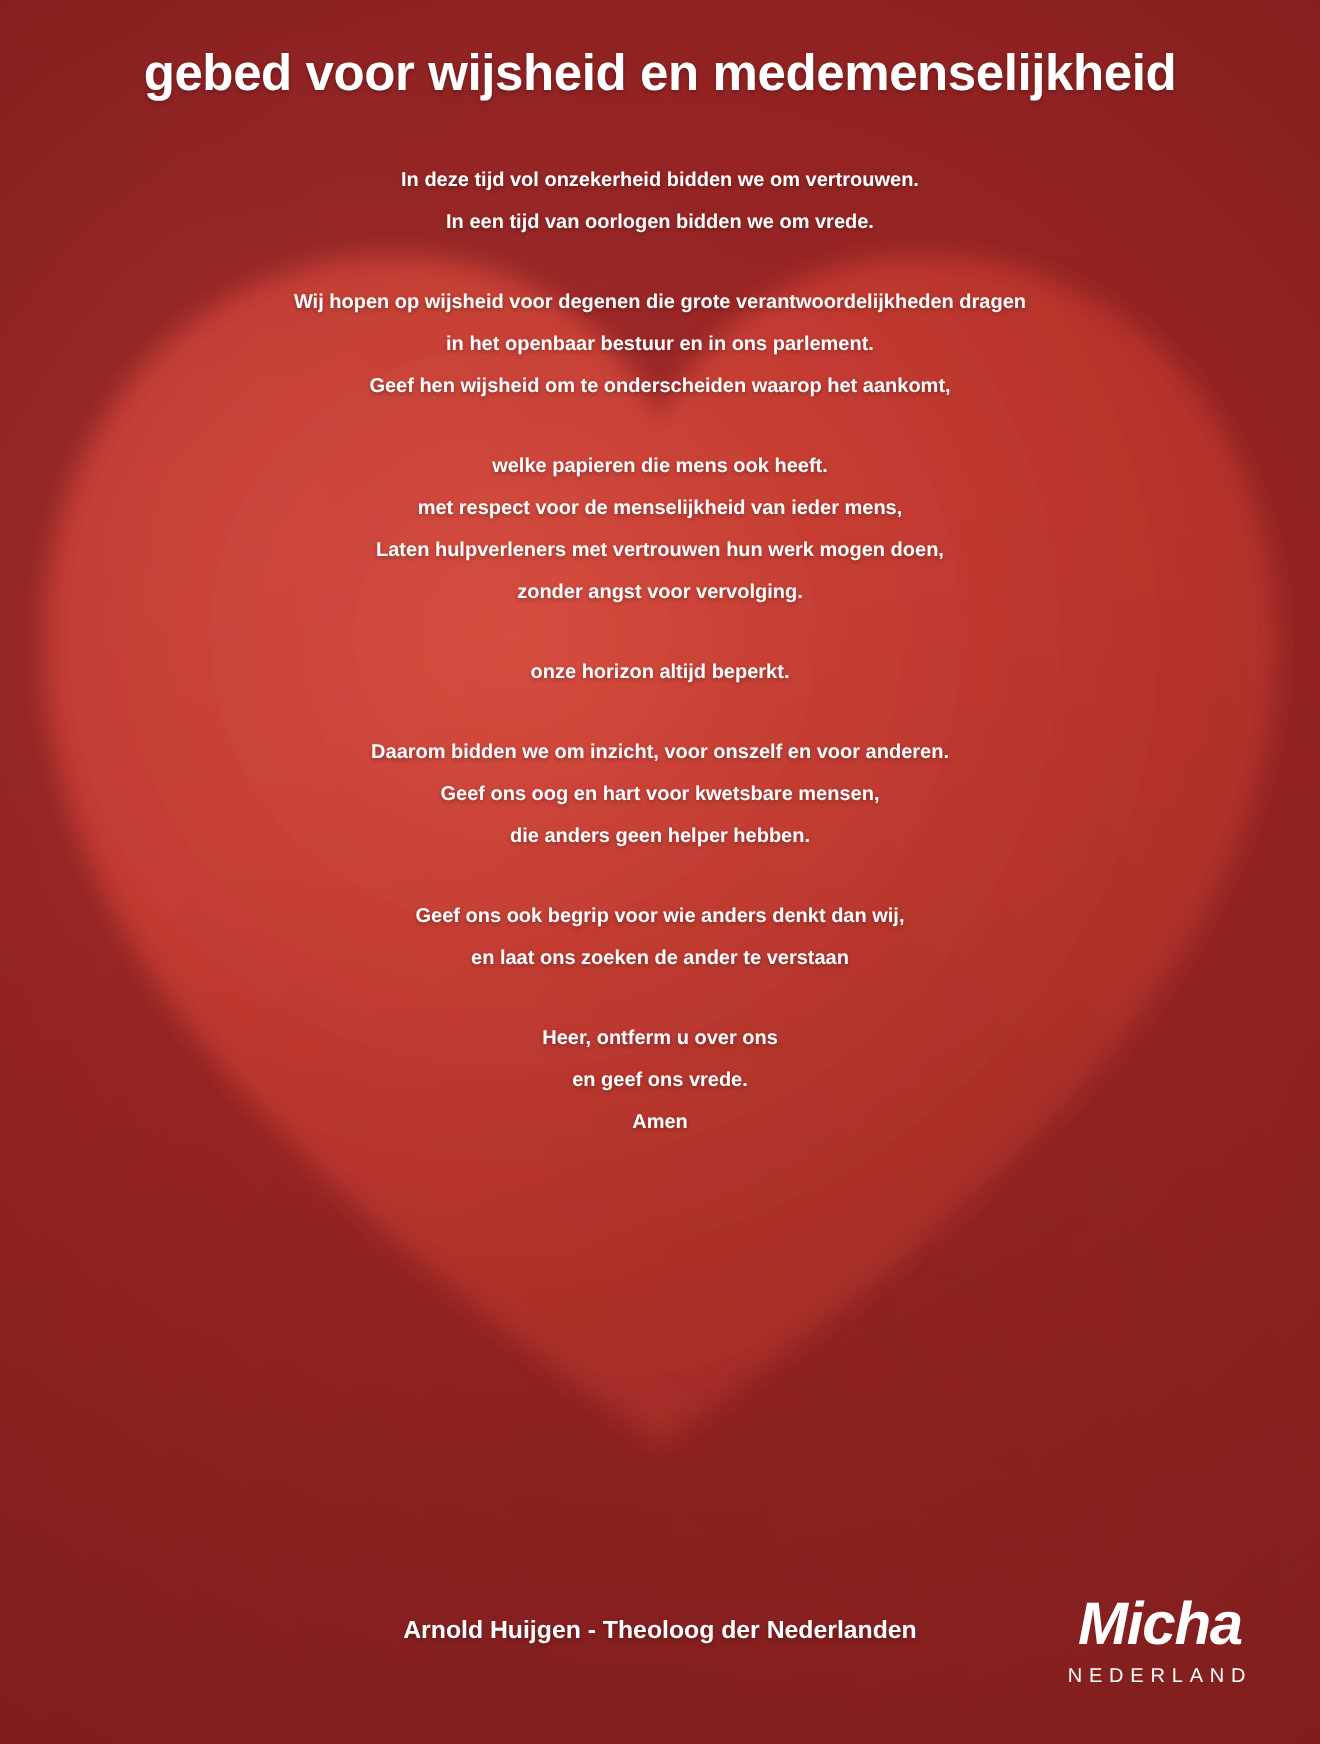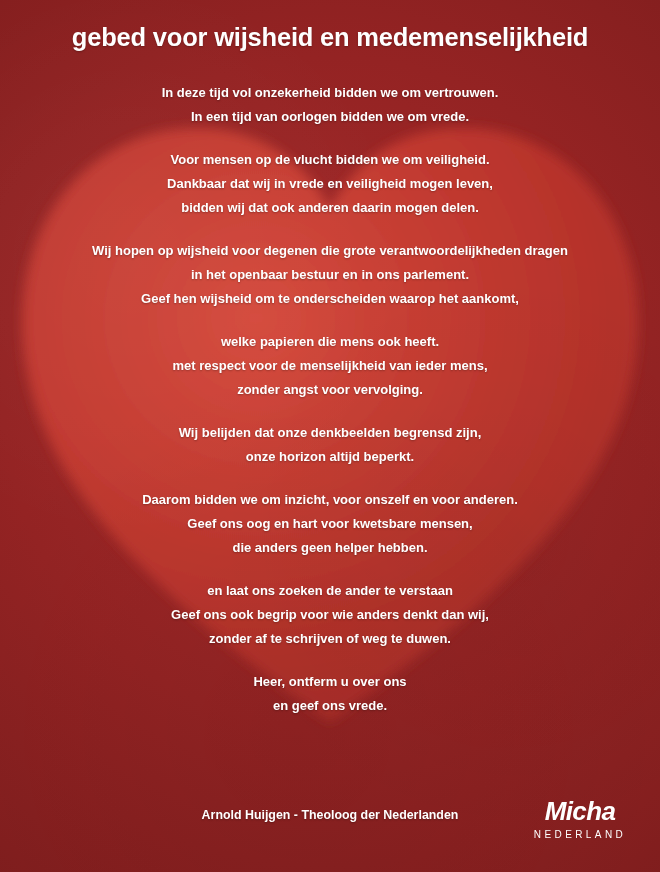--- a/index.html
+++ b/index.html
@@ -60,21 +60,21 @@
     font-weight: bold;
     letter-spacing: -0.2px;
     line-height: 1.2;
     text-shadow: 0 1px 2px rgba(0,0,0,0.25);
   }
   .poem {
     margin: 0;
     padding: 28px 58px 0 58px;
     text-align: center;
     color: #ffffff;
-    font-size: 13px;
+    font-size: 10px;
     line-height: 1.0;
     font-weight: 600;
     text-shadow: 0 1px 2px rgba(0,0,0,0.28);
   }
   .stanza {
     margin: 0 0 19px 0;
   }
   .stanza:last-child {
     margin-bottom: 0;
   }
@@ -103,21 +103,21 @@
   }
   .logo {
     position: absolute;
     right: 26px;
     top: 18px;
     width: 108px;
     text-align: center;
   }
   .logo-mark {
     color: #ffffff;
-    font-size: 26px;
+    font-size: 30px;
     font-weight: bold;
     letter-spacing: -0.6px;
     line-height: 1;
     display: block;
     font-style: italic;
   }
   .logo-sub {
     display: block;
     margin-top: 5px;
     color: #ffffff;
@@ -153,58 +153,53 @@
 
     <h1 class="title">gebed voor wijsheid en medemenselijkheid</h1>
 
     <div class="poem">
 
       <div class="stanza">
         <span class="line">In deze tijd vol onzekerheid bidden we om vertrouwen.</span>
         <span class="line">In een tijd van oorlogen bidden we om vrede.</span>
       </div>
 
-      <div class="stanza">
-        <span class="line">Voor mensen op de vlucht bidden we om veiligheid.</span>
-        <span class="line">Dankbaar dat wij in vrede en veiligheid mogen leven,</span>
-        <span class="line">bidden wij dat ook anderen daarin mogen delen.</span>
-      </div>
 
       <div class="stanza">
         <span class="line">Wij hopen op wijsheid voor degenen die grote verantwoordelijkheden dragen</span>
         <span class="line">in het openbaar bestuur en in ons parlement.</span>
         <span class="line">Geef hen wijsheid om te onderscheiden waarop het aankomt,</span>
       </div>
 
       <div class="stanza">
         <span class="line">welke papieren die mens ook heeft.</span>
         <span class="line">met respect voor de menselijkheid van ieder mens,</span>
+        <span class="line">Laten hulpverleners met vertrouwen hun werk mogen doen,</span>
         <span class="line">zonder angst voor vervolging.</span>
       </div>
 
       <div class="stanza">
-        <span class="line">Wij belijden dat onze denkbeelden begrensd zijn,</span>
         <span class="line">onze horizon altijd beperkt.</span>
       </div>
 
       <div class="stanza">
         <span class="line">Daarom bidden we om inzicht, voor onszelf en voor anderen.</span>
         <span class="line">Geef ons oog en hart voor kwetsbare mensen,</span>
         <span class="line">die anders geen helper hebben.</span>
       </div>
 
       <div class="stanza">
+        <span class="line">Geef ons ook begrip voor wie anders denkt dan wij,</span>
         <span class="line">en laat ons zoeken de ander te verstaan</span>
-        <span class="line">Geef ons ook begrip voor wie anders denkt dan wij,</span>
-        <span class="line">zonder af te schrijven of weg te duwen.</span>
       </div>
 
       <div class="stanza">
         <span class="line">Heer, ontferm u over ons</span>
         <span class="line">en geef ons vrede.</span>
+        <span class="line">Amen</span>
       </div>
 
     </div>
 
     <div class="footer">
       <div class="author">Arnold Huijgen - Theoloog der Nederlanden</div>
       <div class="logo">
         <span class="logo-mark">Micha</span>
         <span class="logo-sub">NEDERLAND</span>
       </div>

